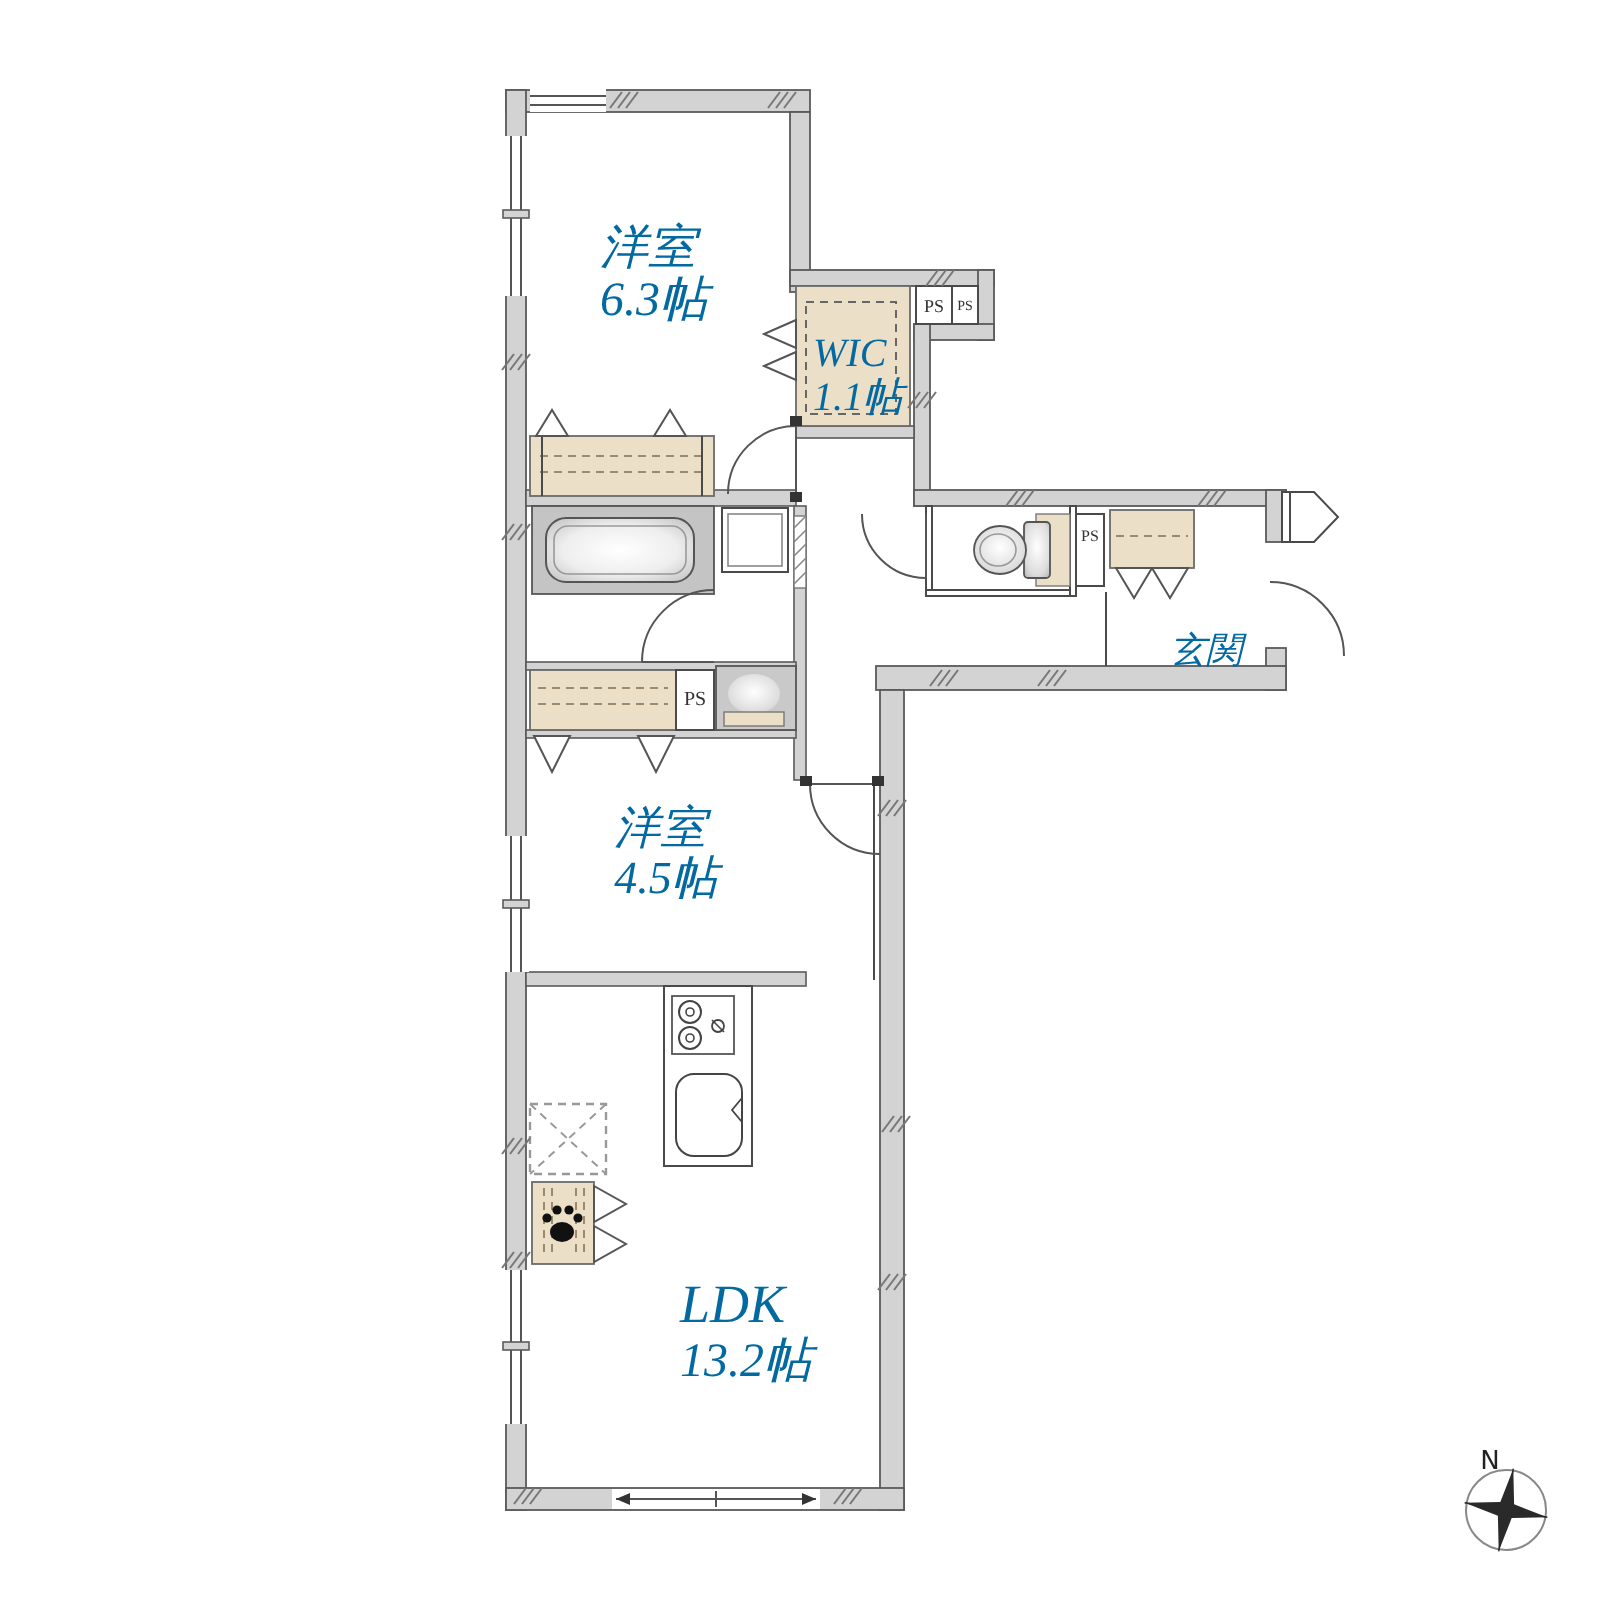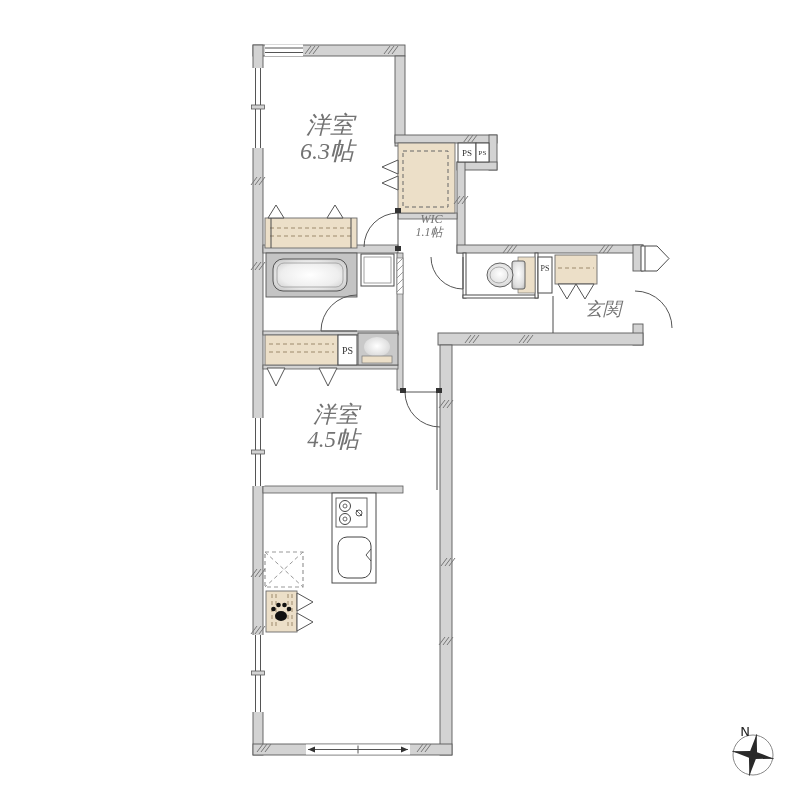--- a/index.html
+++ b/index.html
@@ -12,21 +12,21 @@
   .winline{stroke:#555;stroke-width:1;fill:none;}
   .closet{fill:var(--closet-fill,#ecdfc8);stroke:#6b6b6b;stroke-width:0.9;}
   .dash{stroke:#9d8a6c;stroke-width:1;stroke-dasharray:4 3;fill:none;}
   .dashdark{stroke:#666;stroke-width:1;stroke-dasharray:4 3;fill:none;}
   .fixline{stroke:#4a4a4a;stroke-width:1;fill:none;}
   .fixfill{fill:#ffffff;stroke:#4a4a4a;stroke-width:1;}
   .arc{stroke:#555;stroke-width:1;fill:none;}
   .tri{fill:#ffffff;stroke:#555;stroke-width:1;}
   .hingesq{fill:#333;}
   .label{position:absolute;transform:translate(-50%,-50%);font-style:italic;
-         color:#737373;text-align:right;line-height:1.1;white-space:nowrap;}
+         color:#0369a1;text-align:left;line-height:1.1;white-space:nowrap;}
   .l-name{display:block;}
   .l-size{display:block;font-style:italic;}
   .ps{position:absolute;transform:translate(-50%,-50%);color:#333;}
   .north{position:absolute;transform:translate(-50%,-50%);
          font-family:"DejaVu Sans",sans-serif;color:#222;font-size:13px;}
 </style>
 </head>
 <body>
 
 <div class="stage">
@@ -275,34 +275,38 @@
       <line x1="732" y1="755" x2="774" y2="755" stroke="#2a2a2a" stroke-width="0.7"></line>
     </g>
   </g>
 </svg>
 
 <div class="label" style="left:327px;top:138px;font-size:24px;">
   <span class="l-name">洋室</span>
   <span class="l-size">6.3帖</span>
 </div>
 
-<div class="label" style="left:429px;top:188px;font-size:12px;margin-top:38px;">
+<div class="label" style="left:429px;top:188px;font-size:20px;">
   <span class="l-name">WIC</span>
   <span class="l-size">1.1帖</span>
 </div>
 
-<div class="label" style="left:603px;top:310px;font-size:18px;">
+<div class="label" style="left:603px;top:326px;font-size:18px;">
   <span class="l-name">玄関</span>
 </div>
 
 <div class="label" style="left:333px;top:427px;font-size:23px;">
   <span class="l-name">洋室</span>
   <span class="l-size">4.5帖</span>
 </div>
 
+<div class="label" style="left:373px;top:666px;font-size:27px;">
+  <span class="l-name">LDK</span>
+  <span class="l-size" style="font-size:24px;">13.2帖</span>
+</div>
 
 <div class="ps" style="left:467px;top:153px;font-size:9px;">PS</div>
 <div class="ps" style="left:482.5px;top:153px;font-size:7px;">PS</div>
 <div class="ps" style="left:545px;top:268px;font-size:8px;">PS</div>
 <div class="ps" style="left:347.5px;top:350px;font-size:10px;">PS</div>
 
 <div class="north" style="left:745px;top:731px;">N</div>
 
 </div>
 

